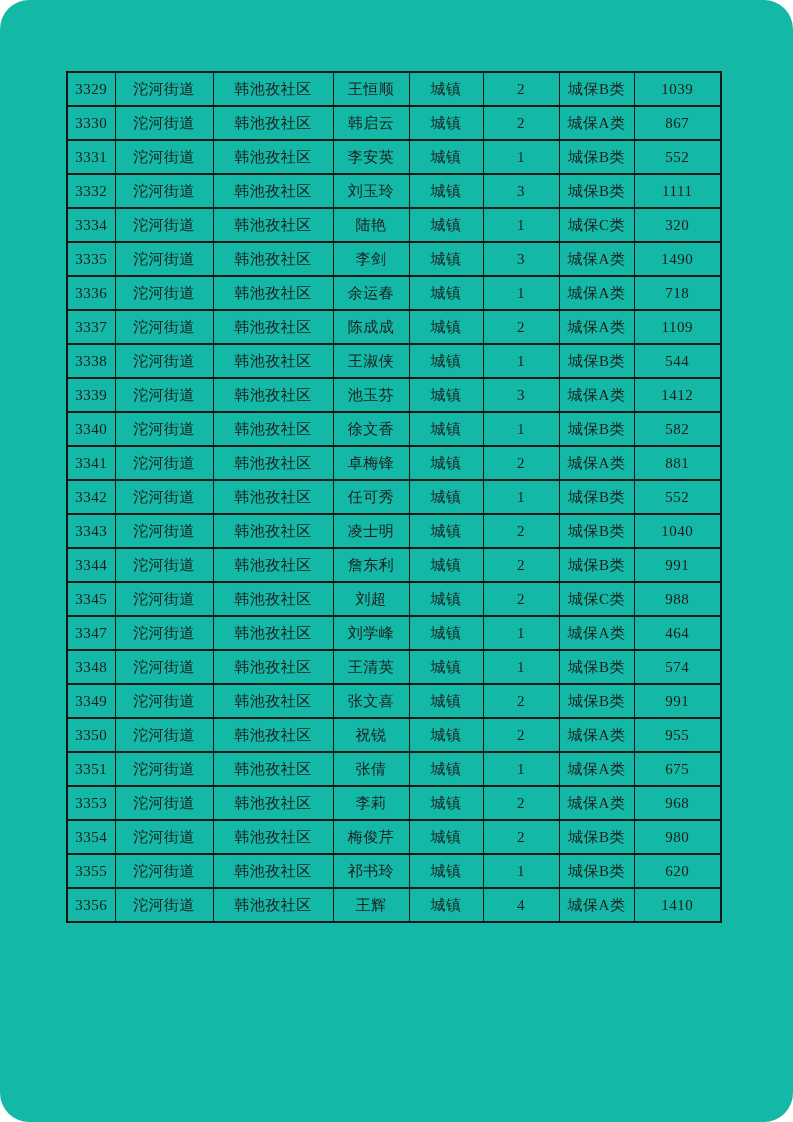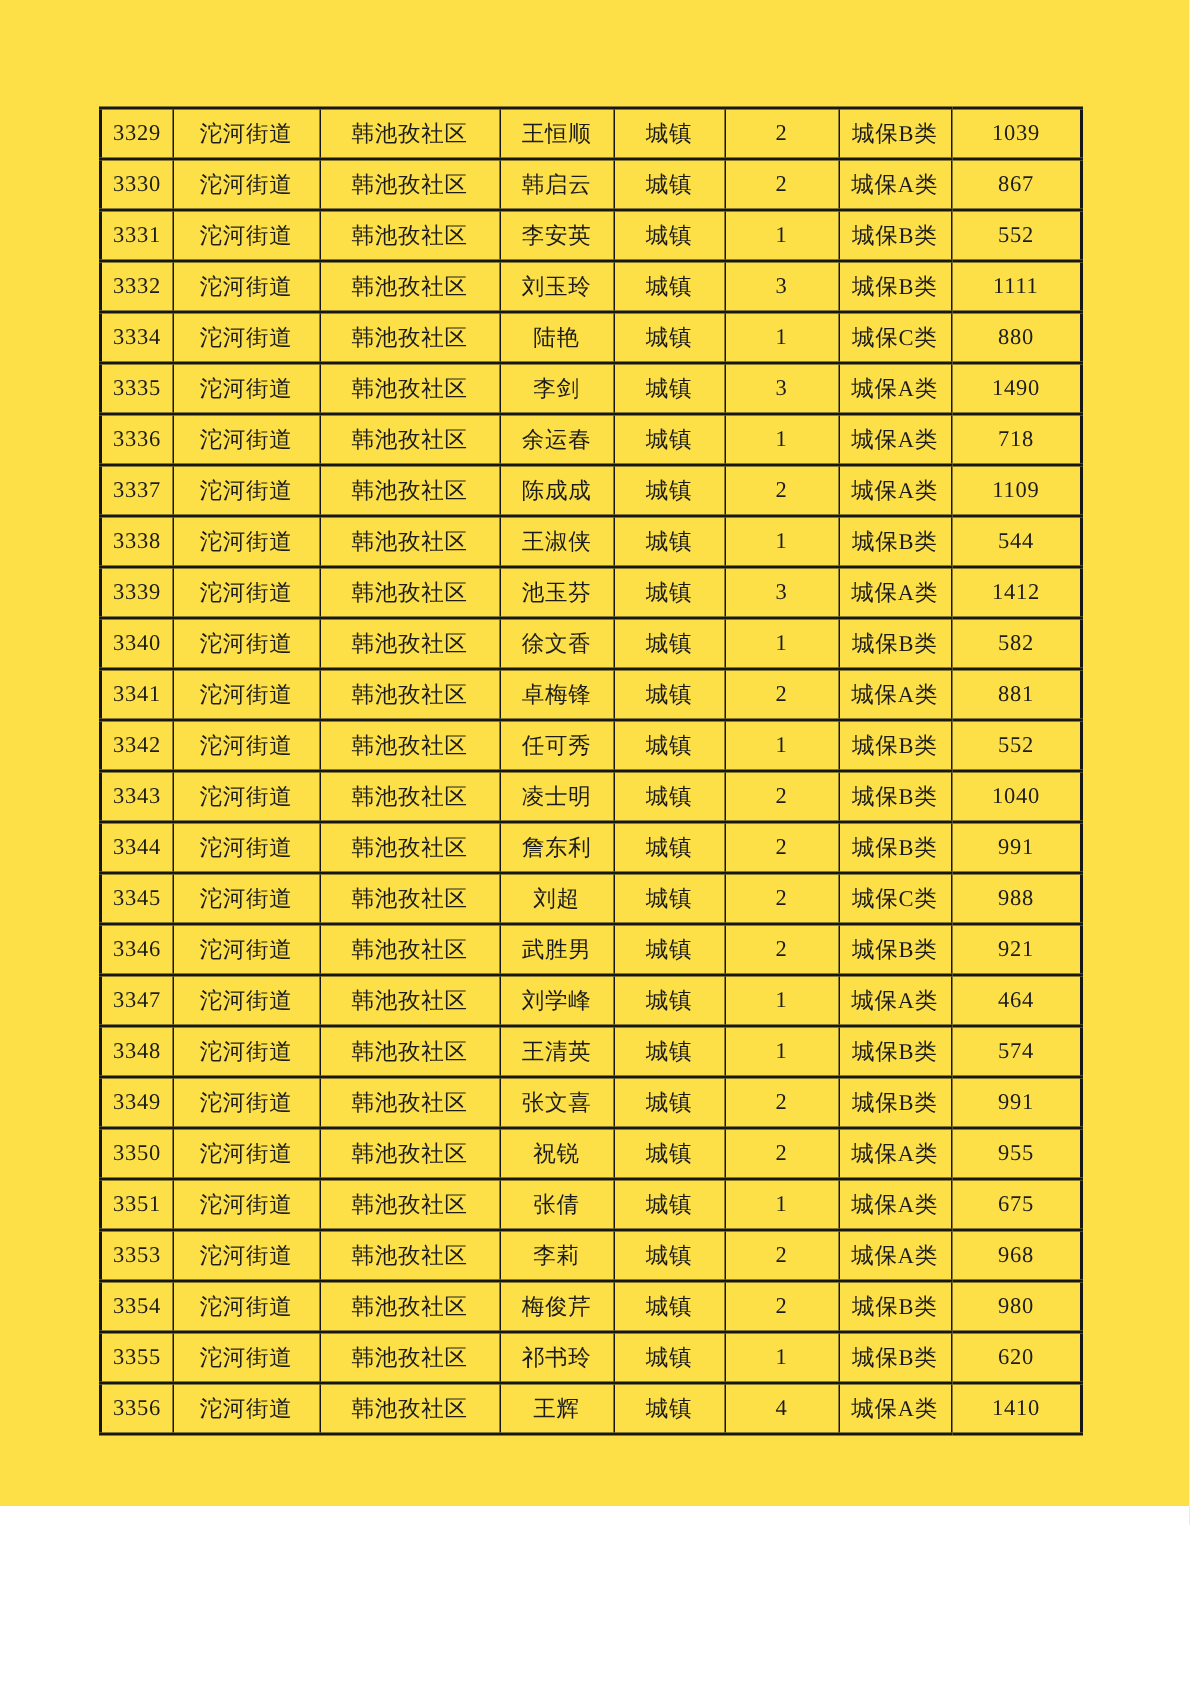--- a/index.html
+++ b/index.html
@@ -3,24 +3,25 @@
 <meta charset="utf-8">
 <style>
   html, body {
     margin: 0;
     padding: 0;
     background: #ffffff;
   }
   .page {
     position: relative;
     width: 793px;
-    height: 1004px;
-    background: #fde047;
+    height: 1122px;
+    background: #14b8a6;
     overflow: hidden;
     font-family: "Liberation Serif", "DejaVu Serif", serif;
+    border-radius: 29px;
   }
   .roster-table {
     position: absolute;
     left: 66px;
     top: 71px;
     width: 654px;
     border-collapse: collapse;
     table-layout: fixed;
     border: 2px solid #161616;
   }
@@ -97,21 +98,21 @@
           <td>1111</td>
         </tr>
         <tr>
           <td>3334</td>
           <td>沱河街道</td>
           <td>韩池孜社区</td>
           <td>陆艳</td>
           <td>城镇</td>
           <td>1</td>
           <td>城保C类</td>
-          <td>880</td>
+          <td>320</td>
         </tr>
         <tr>
           <td>3335</td>
           <td>沱河街道</td>
           <td>韩池孜社区</td>
           <td>李剑</td>
           <td>城镇</td>
           <td>3</td>
           <td>城保A类</td>
           <td>1490</td>
@@ -208,30 +209,20 @@
         </tr>
         <tr>
           <td>3345</td>
           <td>沱河街道</td>
           <td>韩池孜社区</td>
           <td>刘超</td>
           <td>城镇</td>
           <td>2</td>
           <td>城保C类</td>
           <td>988</td>
-        </tr>
-        <tr>
-          <td>3346</td>
-          <td>沱河街道</td>
-          <td>韩池孜社区</td>
-          <td>武胜男</td>
-          <td>城镇</td>
-          <td>2</td>
-          <td>城保B类</td>
-          <td>921</td>
         </tr>
         <tr>
           <td>3347</td>
           <td>沱河街道</td>
           <td>韩池孜社区</td>
           <td>刘学峰</td>
           <td>城镇</td>
           <td>1</td>
           <td>城保A类</td>
           <td>464</td>

